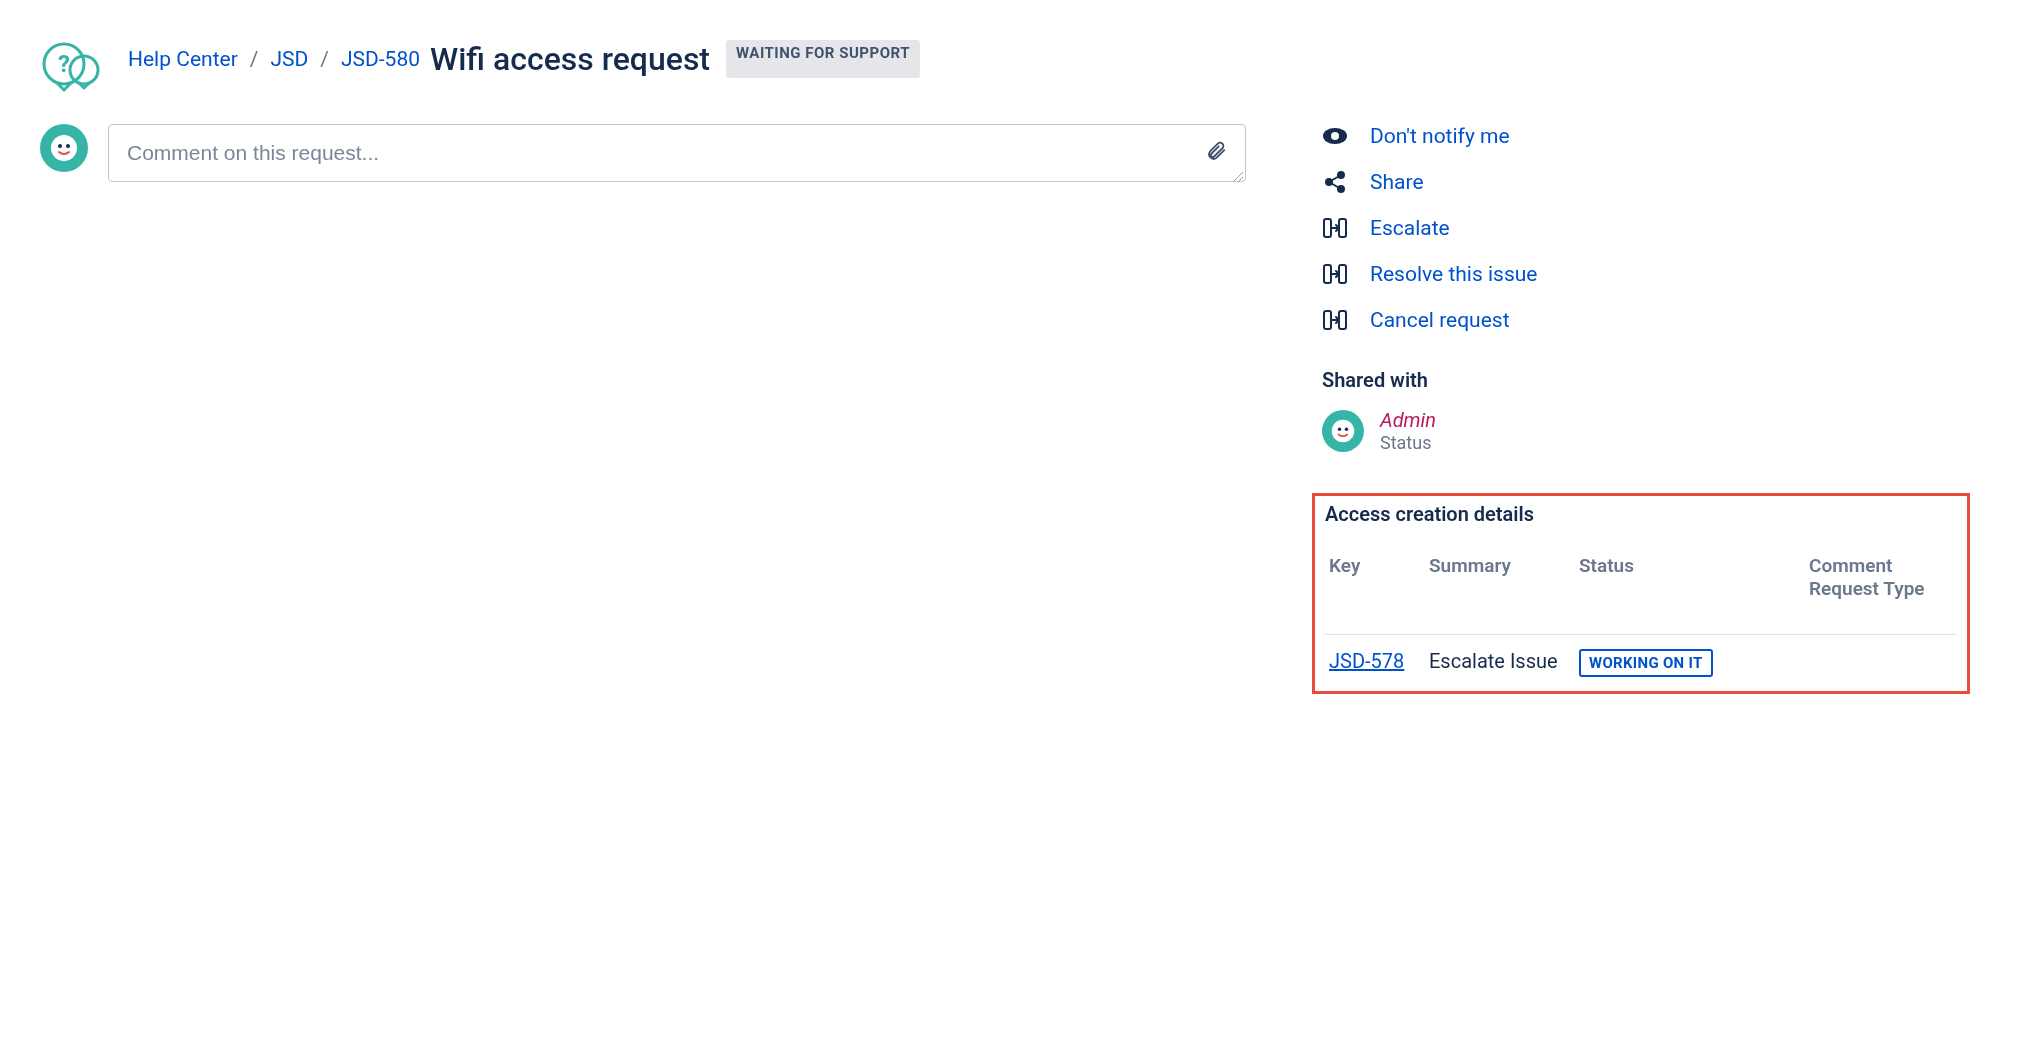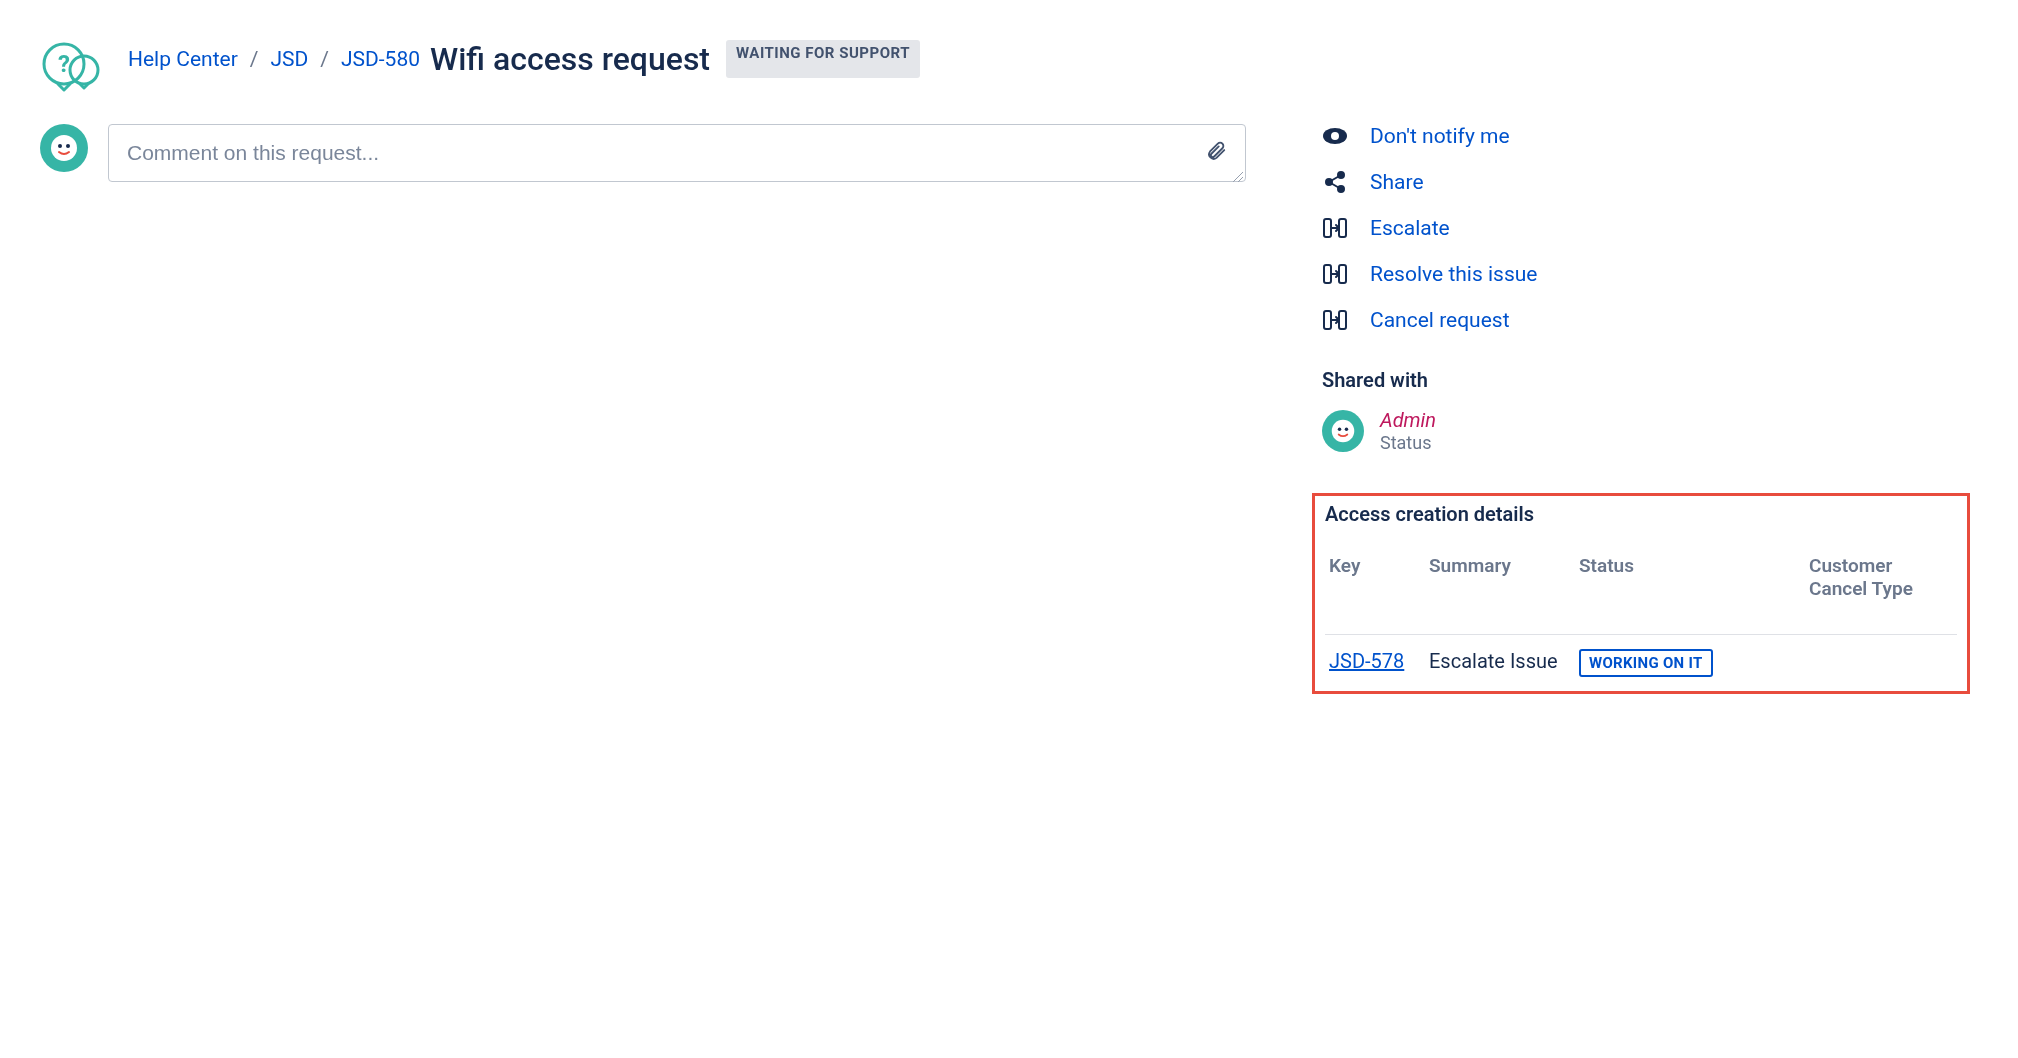--- a/index.html
+++ b/index.html
@@ -327,21 +327,21 @@
       </div>
 
       <div class="highlight-box">
         <div class="section-heading">Access creation details</div>
         <table class="details-table">
           <thead>
             <tr>
               <th style="width:100px">Key</th>
               <th style="width:150px">Summary</th>
               <th style="width:230px">Status</th>
-              <th>Customer Cancel Type</th>
+              <th>Comment Request Type</th>
             </tr>
           </thead>
           <tbody>
             <tr>
               <td><span class="key-link">JSD-578</span></td>
               <td>Escalate Issue</td>
               <td><span class="blue-lozenge">WORKING ON IT</span></td>
               <td></td>
             </tr>
           </tbody>

